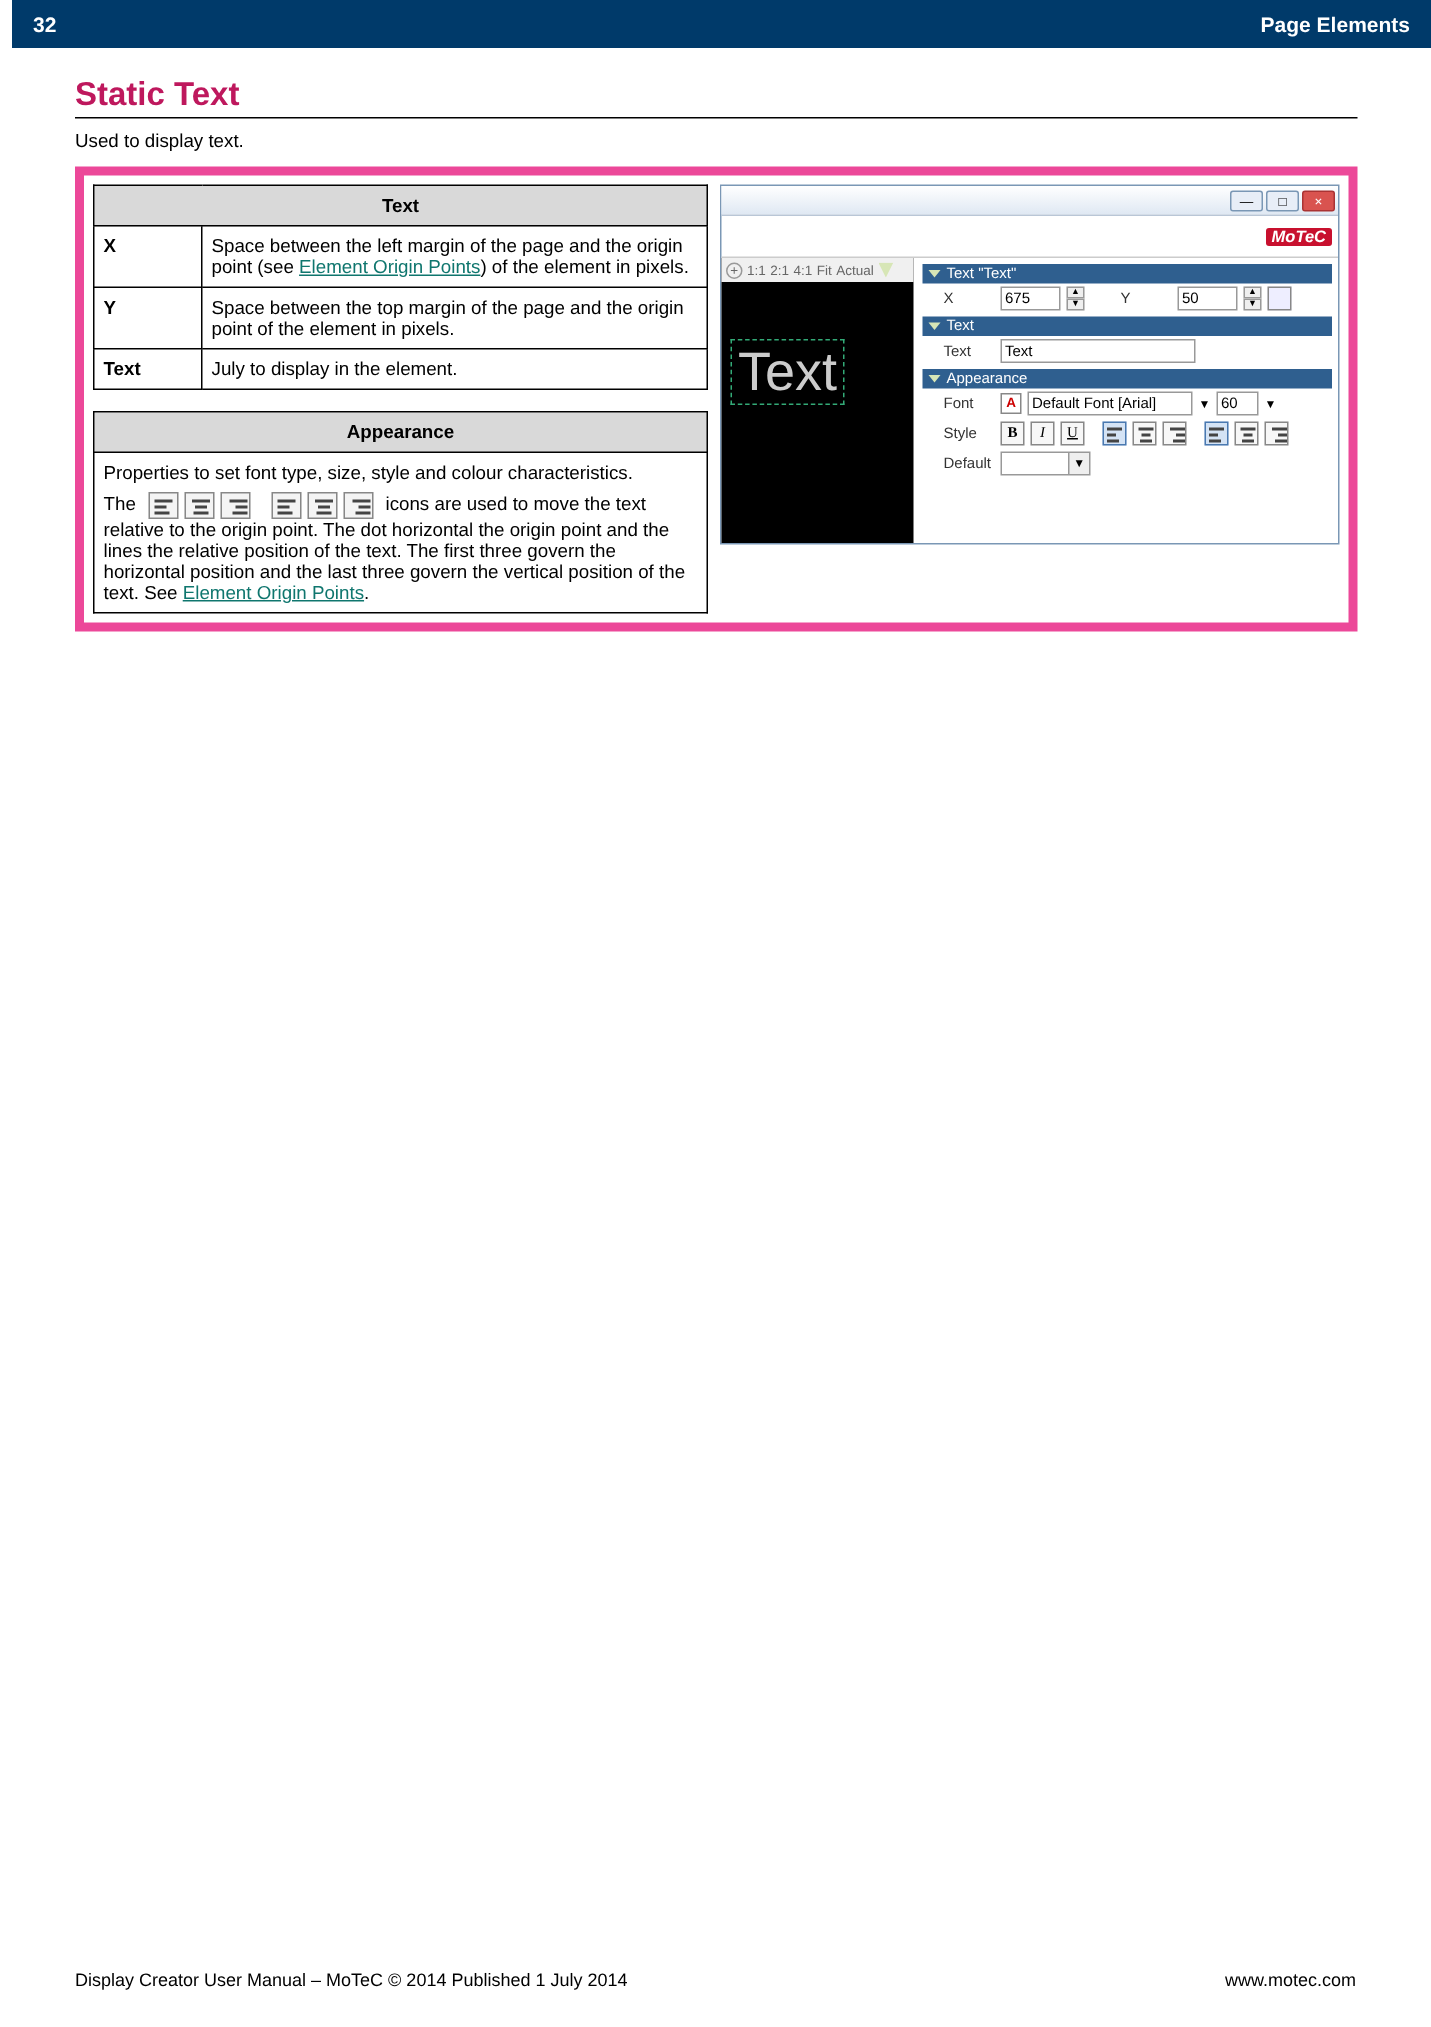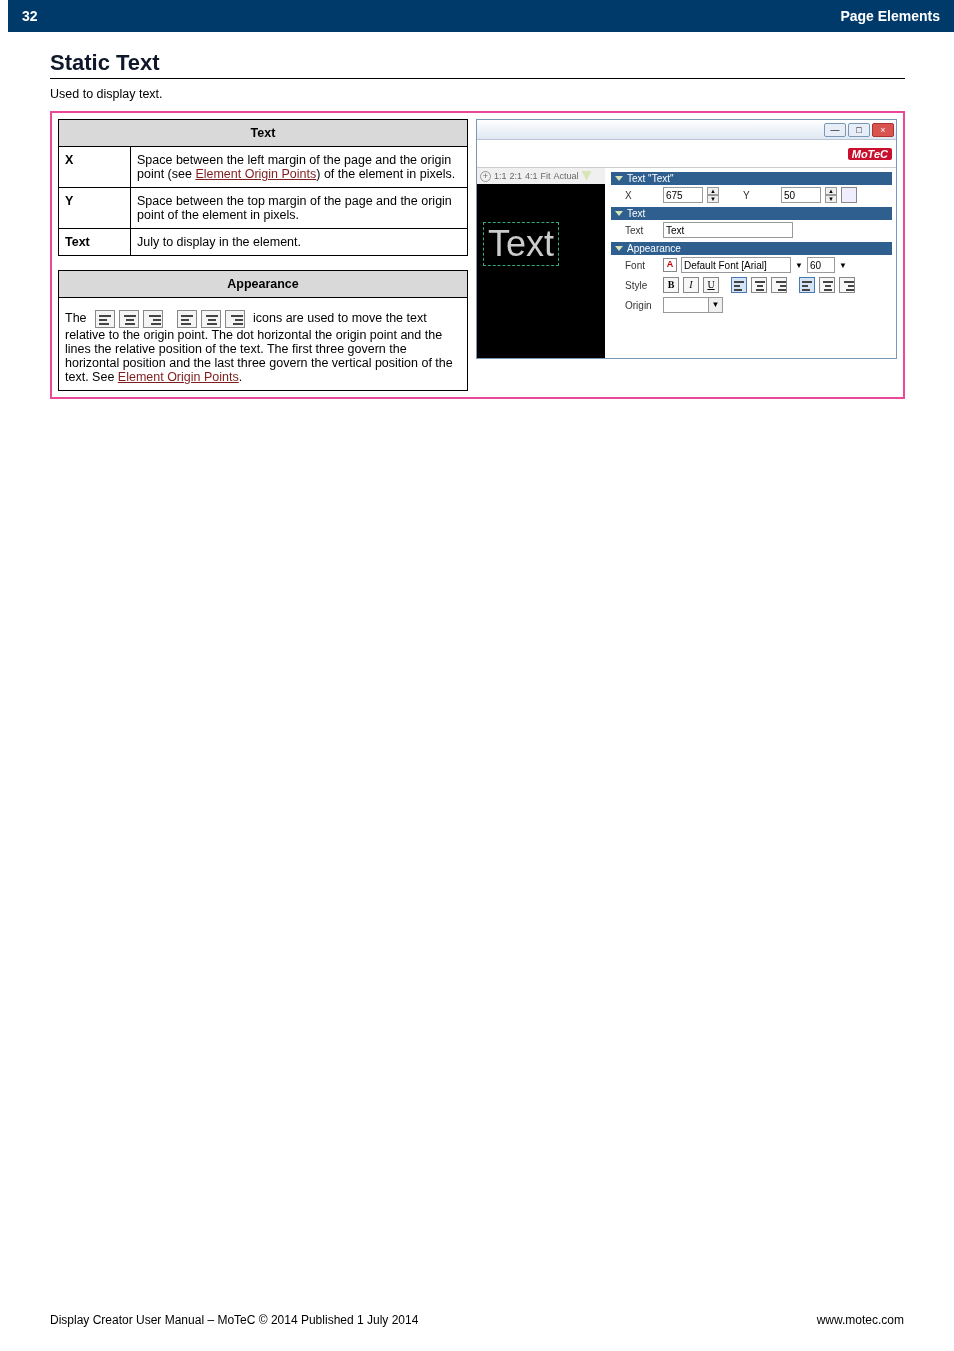--- a/index.html
+++ b/index.html
@@ -19,35 +19,35 @@
     display: flex;
     align-items: center;
     justify-content: space-between;
     padding: 0 14px;
     font-weight: bold;
     font-size: 14px;
     margin-left: 8px;
   }
   .page-num { font-size: 14px; }
   .page-title {
-    color: #0f172a;
+    color: #be185d;
     font-size: 22px;
     font-weight: bold;
     margin: 18px 0 4px 50px;
     border-bottom: 1px solid #000;
     width: 855px;
     padding-bottom: 2px;
   }
   .intro { margin: 8px 0 0 50px; }
   .content-row {
     display: flex;
     margin: 10px 0 0 50px;
     width: 855px;
     gap: 8px;
-    border: 2px solid #ec4899;
+    border: 6px solid #ec4899;
     padding: 6px;
   }
   .left-col { width: 410px; }
   .right-col { flex: 1; }
   table.spec {
     border-collapse: collapse;
     width: 100%;
     margin-bottom: 14px;
     border: 1.5px solid #000;
   }
@@ -61,21 +61,21 @@
   table.spec td {
     border: 1.5px solid #000;
     padding: 6px;
     vertical-align: top;
   }
   table.spec td.key {
     font-weight: bold;
     width: 72px;
     white-space: nowrap;
   }
-  .link { color: #7f1d1d; text-decoration: underline; }
+  .link { color: #0f766e; text-decoration: underline; }
   .centre-ico {
     display: inline-block;
     border: 1px solid #666;
     width: 16px; height: 16px;
     vertical-align: middle;
     position: relative;
     margin-right: 2px;
     background:#f4f4f4;
   }
   .centre-ico::before {
@@ -210,20 +210,21 @@
       </table>
 
     <table class="spec" style="margin-bottom:0">
       <tbody>
           <tr>
             <th>Appearance</th>
           </tr>
     </tbody>
       </table>
     <div class="appearance-desc">
+      <p>Properties to set font type, size, style and colour characteristics.</p>
       <p style="margin-top:6px">
         <span>The </span>
         <span class="align-group">
           <span class="align-ico hl1">
               <span class="a"></span>
               <span class="b"></span>
               <span class="c"></span>
             </span>
           <span class="align-ico hc1">
               <span class="a"></span>
@@ -356,21 +357,21 @@
                 <span class="b"></span>
                 <span class="c"></span>
               </span>
             <span class="mini-align ma-r">
                 <span class="a"></span>
                 <span class="b"></span>
                 <span class="c"></span>
               </span>
           </div>
           <div class="prow">
-            <label>Origin</label>
+            <label>Default</label>
             <span class="colorsw">
               <span class="sw"></span>
               <span class="dd">▼</span>
             </span>
           </div>
         </div>
       </div>
     </div>
   </div>
 </div>

